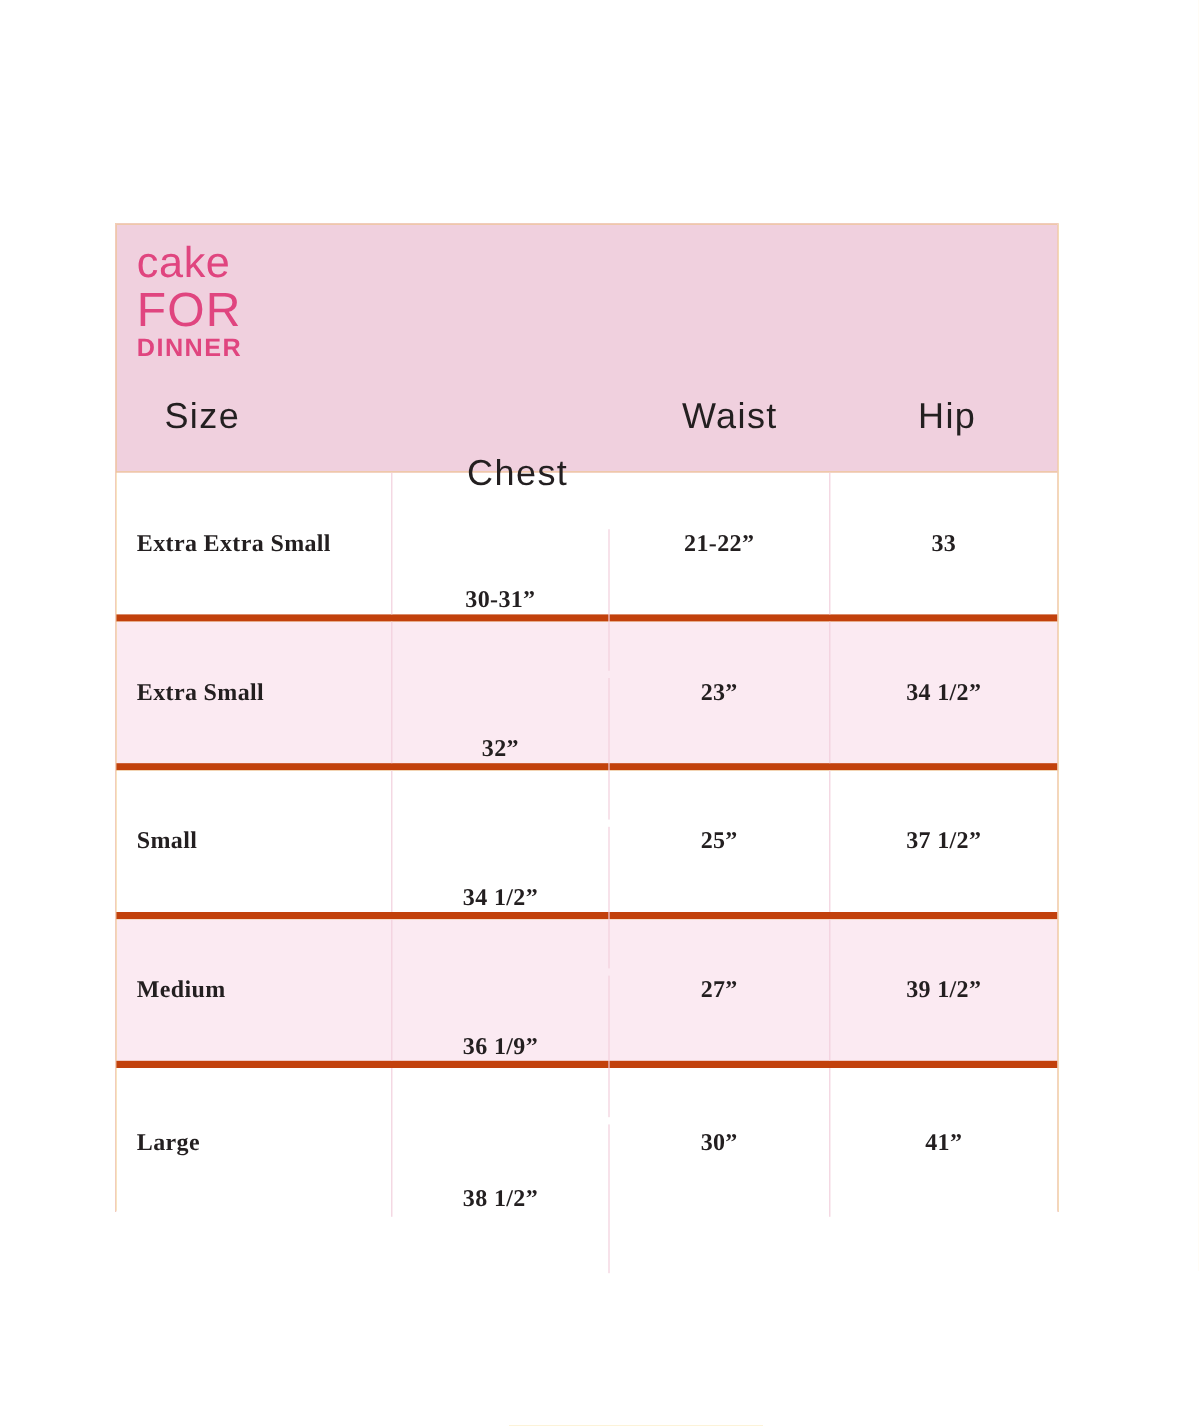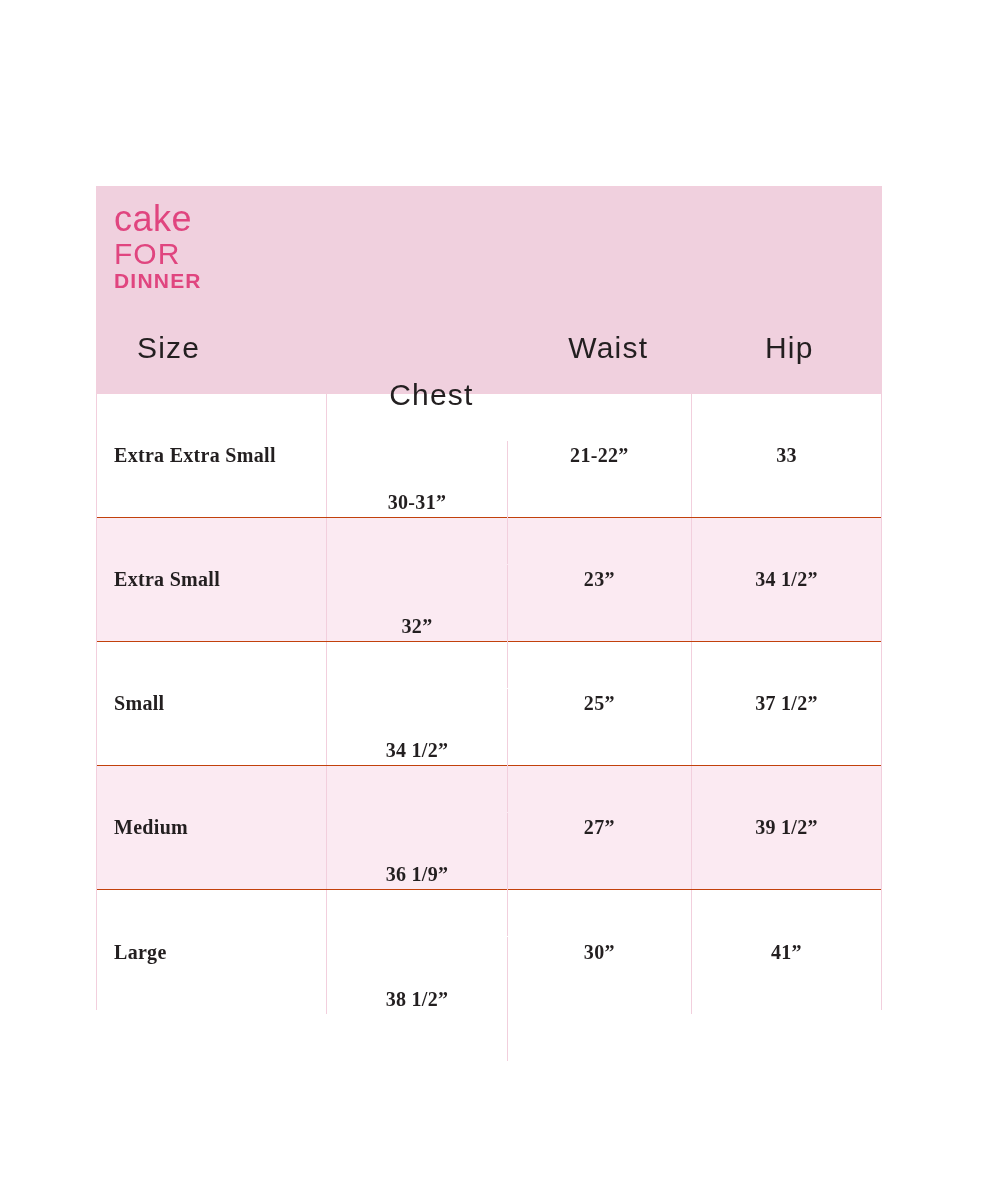--- a/index.html
+++ b/index.html
@@ -43,21 +43,21 @@
     line-height: 1.0;
   }
   .logo .l1 {
     font-size: 36px;
     font-weight: 400;
     letter-spacing: 0.5px;
     display: block;
     margin-bottom: 2px;
   }
   .logo .l2 {
-    font-size: 30px;
+    font-size: 40px;
     font-weight: 400;
     letter-spacing: 1px;
     display: block;
     margin-bottom: 1px;
   }
   .logo .l3 {
     font-size: 21px;
     font-weight: 700;
     letter-spacing: 1.2px;
     display: block;
@@ -99,21 +99,21 @@
     letter-spacing: 1.2px;
     font-family: "Liberation Sans", sans-serif;
   }
 
   
   .body-rows {
     border-top: 1px solid #f2cfdd;
   }
   .data-row {
     height: 124px;
-    border-bottom: 1px solid #c2410c;
+    border-bottom: 6px solid #c2410c;
   }
   .data-row:last-child { border-bottom: none; }
   .data-row.odd  { background: #ffffff; }
   .data-row.even { background: #fbeaf2; }
 
   .data-row .cell {
     height: 100%;
     border-right: 1px solid #f2cfdd;
   }
   .data-row .cell:last-child { border-right: none; }

